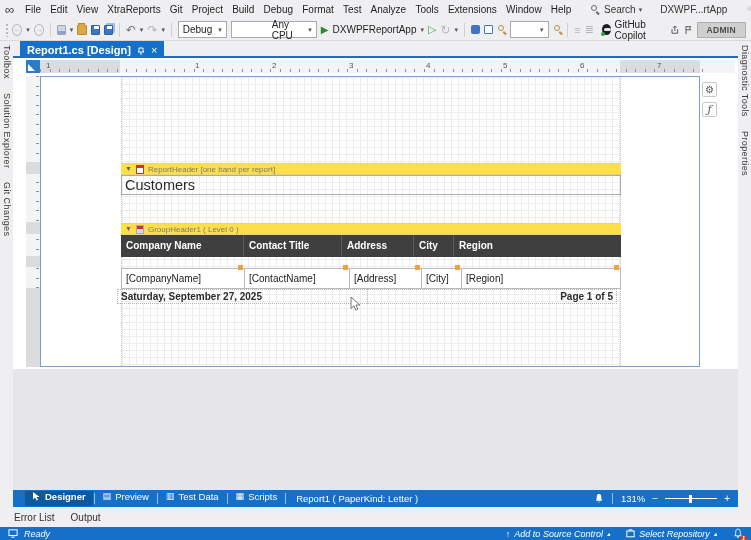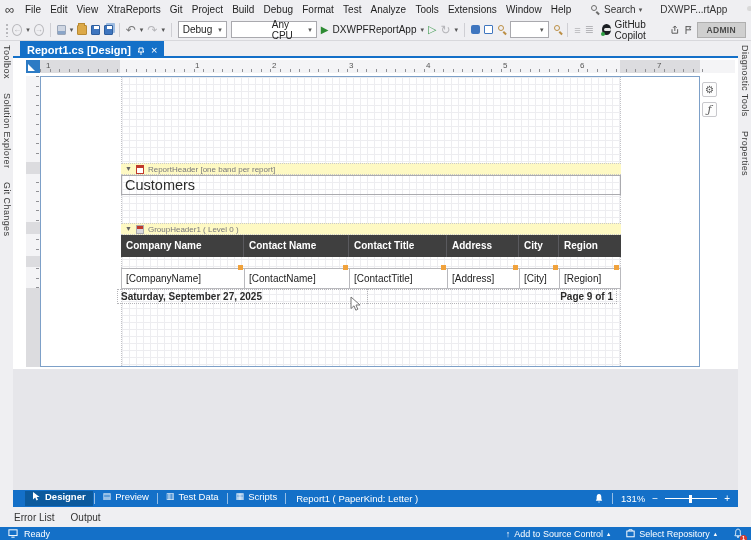--- a/index.html
+++ b/index.html
@@ -90,21 +90,21 @@
   .v-ruler .ticks{position:absolute;top:0;right:1px;height:100%;width:3px;
     background:repeating-linear-gradient(to bottom,#909094 0 1px,transparent 1px 9.6px);}
   .v-ruler .mseg{position:absolute;left:0;width:14px;background:#DCDCDF;}
 
   .page{position:absolute;left:27px;top:18px;width:660px;height:291px;background:#fff;border:1px solid var(--page-border);}
   .content-col{position:absolute;left:80px;top:0;width:500px;height:100%;
     border-left:1px dotted #C4C4C8;border-right:1px dotted #C4C4C8;
     background-image:linear-gradient(to right,#EDEDF0 1px,transparent 1px),linear-gradient(to bottom,#EDEDF0 1px,transparent 1px);
     background-size:7px 7px;}
 
-  .band-bar{position:absolute;left:80px;width:500px;height:12px;background:#fef9c3;
+  .band-bar{position:absolute;left:80px;width:500px;height:12px;background:#fde047;
     border-top:1px dotted #C8C8CC;border-bottom:1px dotted #C8C8CC;
     display:flex;align-items:center;gap:4px;padding-left:4px;font-size:8px;color:#77777c;}
   .band-bar .collapse{font-size:7px;color:#666;line-height:8px;}
   .bicon{width:8px;height:9px;display:inline-block;}
   .rh-i{background:#fff;border:1px solid #C0392B;box-shadow:inset 0 2px 0 #C0392B;}
   .gh-i{background:linear-gradient(#C0392B 45%,#D9D9DD 45%);border:1px solid #AAA;}
   .dt-i{background:#E8EEF5;border:1px solid #8A9BB0;}
 
   .customers-label{position:absolute;left:80px;top:98px;width:500px;height:20px;border:1px solid #ABABAF;
     font-size:14.5px;color:#2b2b2b;padding:1px 0 0 3px;}
@@ -146,21 +146,21 @@
   .dright{margin-left:auto;display:flex;align-items:center;gap:7px;padding-right:8px;}
   .zoomtrack{position:relative;width:52px;height:1px;background:#fff;}
   .zoomthumb{position:absolute;left:24px;top:-3.5px;width:3px;height:8px;background:#fff;}
   .zbtn{font-size:10px;line-height:10px;}
 
   
   .paneltabs{position:absolute;left:0;top:507px;width:751px;height:20px;background:var(--chrome);
     display:flex;align-items:center;gap:4px;padding-left:8px;font-size:10px;color:#333;}
   .ptab{padding:2px 6px;}
   .statusbar{position:absolute;left:0;top:527px;width:751px;height:13px;background:var(--accent);color:#fff;
-    display:flex;align-items:center;font-size:9px;padding:0 8px;gap:6px;}
+    display:flex;align-items:center;font-size:9px;padding:0 8px;gap:6px;font-style:italic;}
   .sb-right{margin-left:auto;display:flex;align-items:center;gap:16px;}
   .sb-item{display:flex;align-items:center;gap:4px;white-space:nowrap;}
   .sb-caret{font-size:6.5px;}
   .bellwrap{position:relative;display:flex;align-items:center;}
   .badge{position:absolute;right:-4px;bottom:-3px;width:7px;height:7px;border-radius:50%;background:var(--badge-red);
     color:#fff;font-size:5.5px;line-height:7px;text-align:center;font-weight:bold;}
 </style>
 </head>
 <body>
 
@@ -325,58 +325,53 @@
       <div class="customers-label">Customers</div>
 
       <div class="band-bar" style="top:146px">
         <span class="collapse">▼</span>
         <span class="bicon gh-i"></span>
         <span>GroupHeader1 ( Level 0 )</span>
       </div>
 
       <div class="header-row">
         <div class="hcell c0">Company Name</div>
-        <div class="hcell c1">Contact Name</div>
         <div class="hcell c2">Contact Title</div>
         <div class="hcell c3">Address</div>
         <div class="hcell c4">City</div>
         <div class="hcell c5">Region</div>
       </div>
 
 
       <div class="detail-row">
         <div class="dcell c0">
           <span>[CompanyName]</span>
           <span class="tag"></span>
         </div>
         <div class="dcell c1">
           <span>[ContactName]</span>
-          <span class="tag"></span>
-        </div>
-        <div class="dcell c2">
-          <span>[ContactTitle]</span>
           <span class="tag"></span>
         </div>
         <div class="dcell c3">
           <span>[Address]</span>
           <span class="tag"></span>
         </div>
         <div class="dcell c4">
           <span>[City]</span>
           <span class="tag"></span>
         </div>
         <div class="dcell c5">
           <span>[Region]</span>
           <span class="tag"></span>
         </div>
       </div>
 
       <div class="footer-row">
         <div class="fcell date">Saturday, September 27, 2025</div>
-        <div class="fcell pageinfo">Page 9 of 1</div>
+        <div class="fcell pageinfo">Page 1 of 5</div>
       </div>
     </div>
 
     <div class="float-btn gear">
         <span>⚙</span>
       </div>
     <div class="float-btn fx">
         <span>ƒ</span>
       </div>
 

